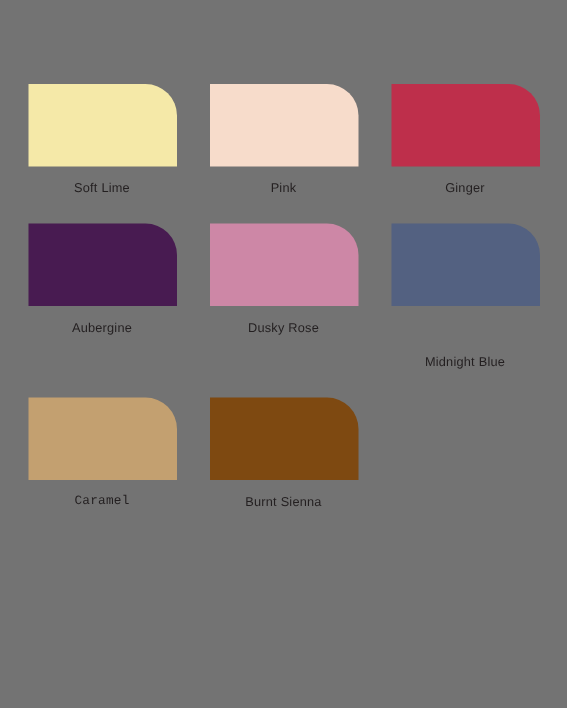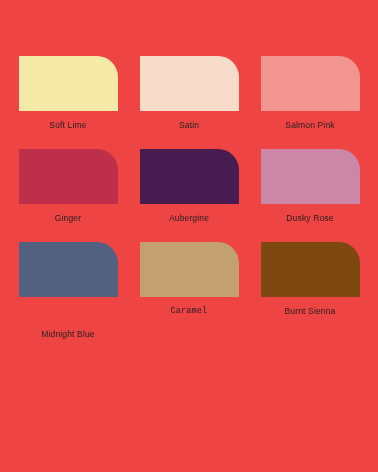--- a/index.html
+++ b/index.html
@@ -10,21 +10,21 @@
     width: 378px;
     height: 472px;
     background: #ffffff;
     font-family: "Liberation Sans", sans-serif;
     overflow: hidden;
   }
 
   .palette-board {
     width: 378px;
     height: 472px;
-    background: #ef4444;
+    background: #737373;
     box-sizing: border-box;
     padding: 56px 17px 56px 17px;
     display: flex;
     flex-direction: column;
     justify-content: flex-start;
   }
 
   .swatch-grid {
     display: grid;
     grid-template-columns: repeat(3, 99px);
@@ -68,27 +68,23 @@
 
     <div class="swatch-cell">
       <div class="swatch-chip" style="background-color: rgb(245, 233, 168);"></div>
       <div class="swatch-label" style="color: rgb(35, 31, 32);">Soft Lime</div>
     </div>
 
 
 
     <div class="swatch-cell">
       <div class="swatch-chip" style="background-color: rgb(247, 220, 203);"></div>
-      <div class="swatch-label" style="color: rgb(35, 31, 32);">Satin</div>
+      <div class="swatch-label" style="color: rgb(35, 31, 32);">Pink</div>
     </div>
 
-    <div class="swatch-cell">
-      <div class="swatch-chip" style="background-color: rgb(242, 148, 144);"></div>
-      <div class="swatch-label" style="color: rgb(35, 31, 32);">Salmon Pink</div>
-    </div>
 
     <div class="swatch-cell">
       <div class="swatch-chip" style="background-color: rgb(190, 47, 75);"></div>
       <div class="swatch-label" style="color: rgb(35, 31, 32);">Ginger</div>
     </div>
 
     <div class="swatch-cell">
       <div class="swatch-chip" style="background-color: rgb(72, 27, 81);"></div>
       <div class="swatch-label" style="color: rgb(35, 31, 32);">Aubergine</div>
     </div>

